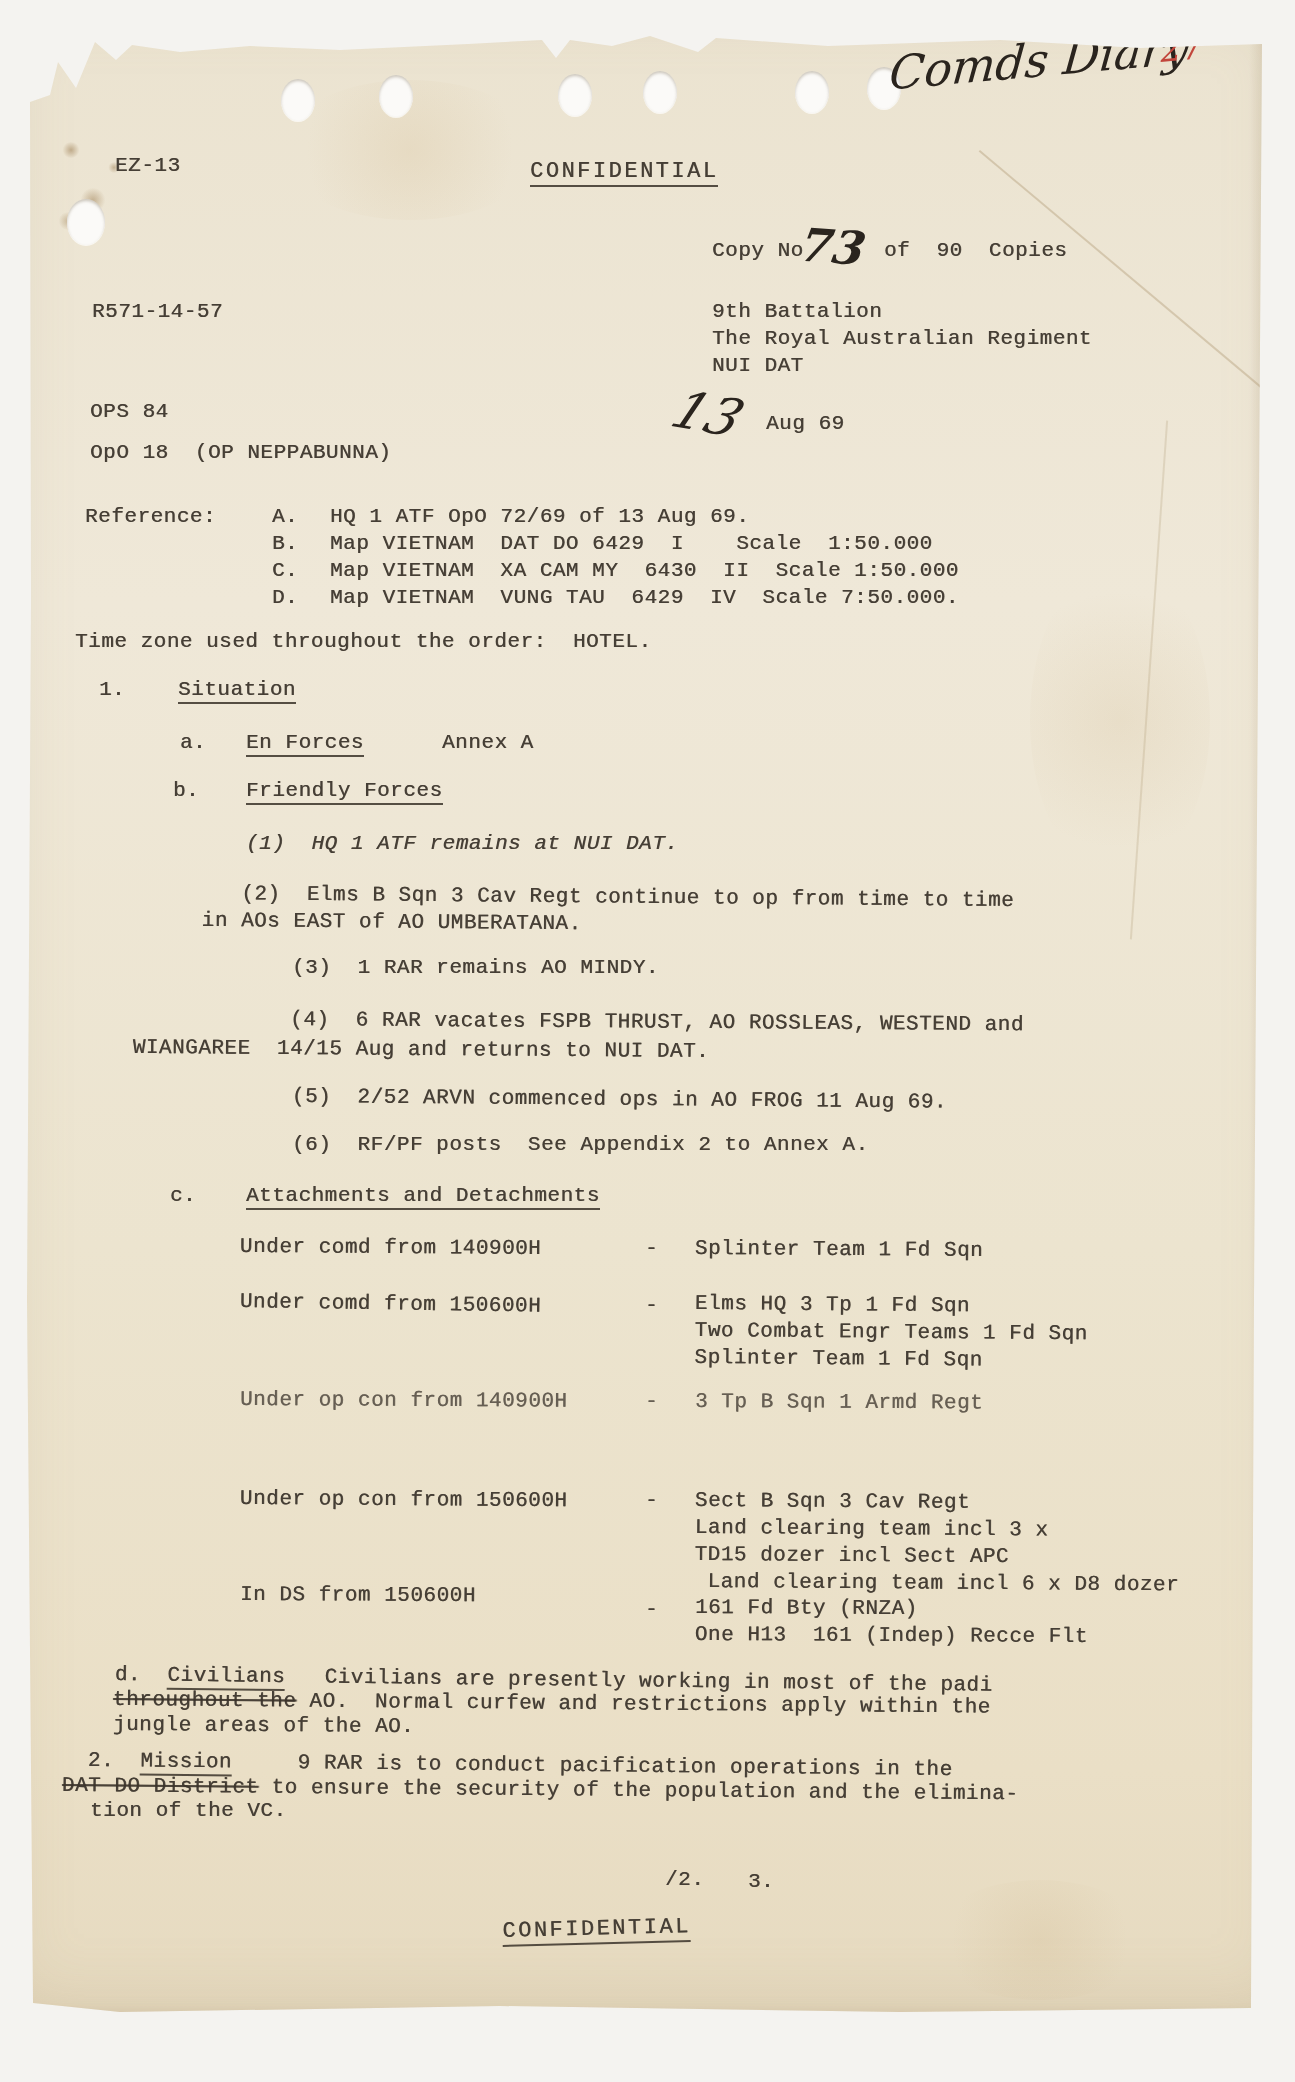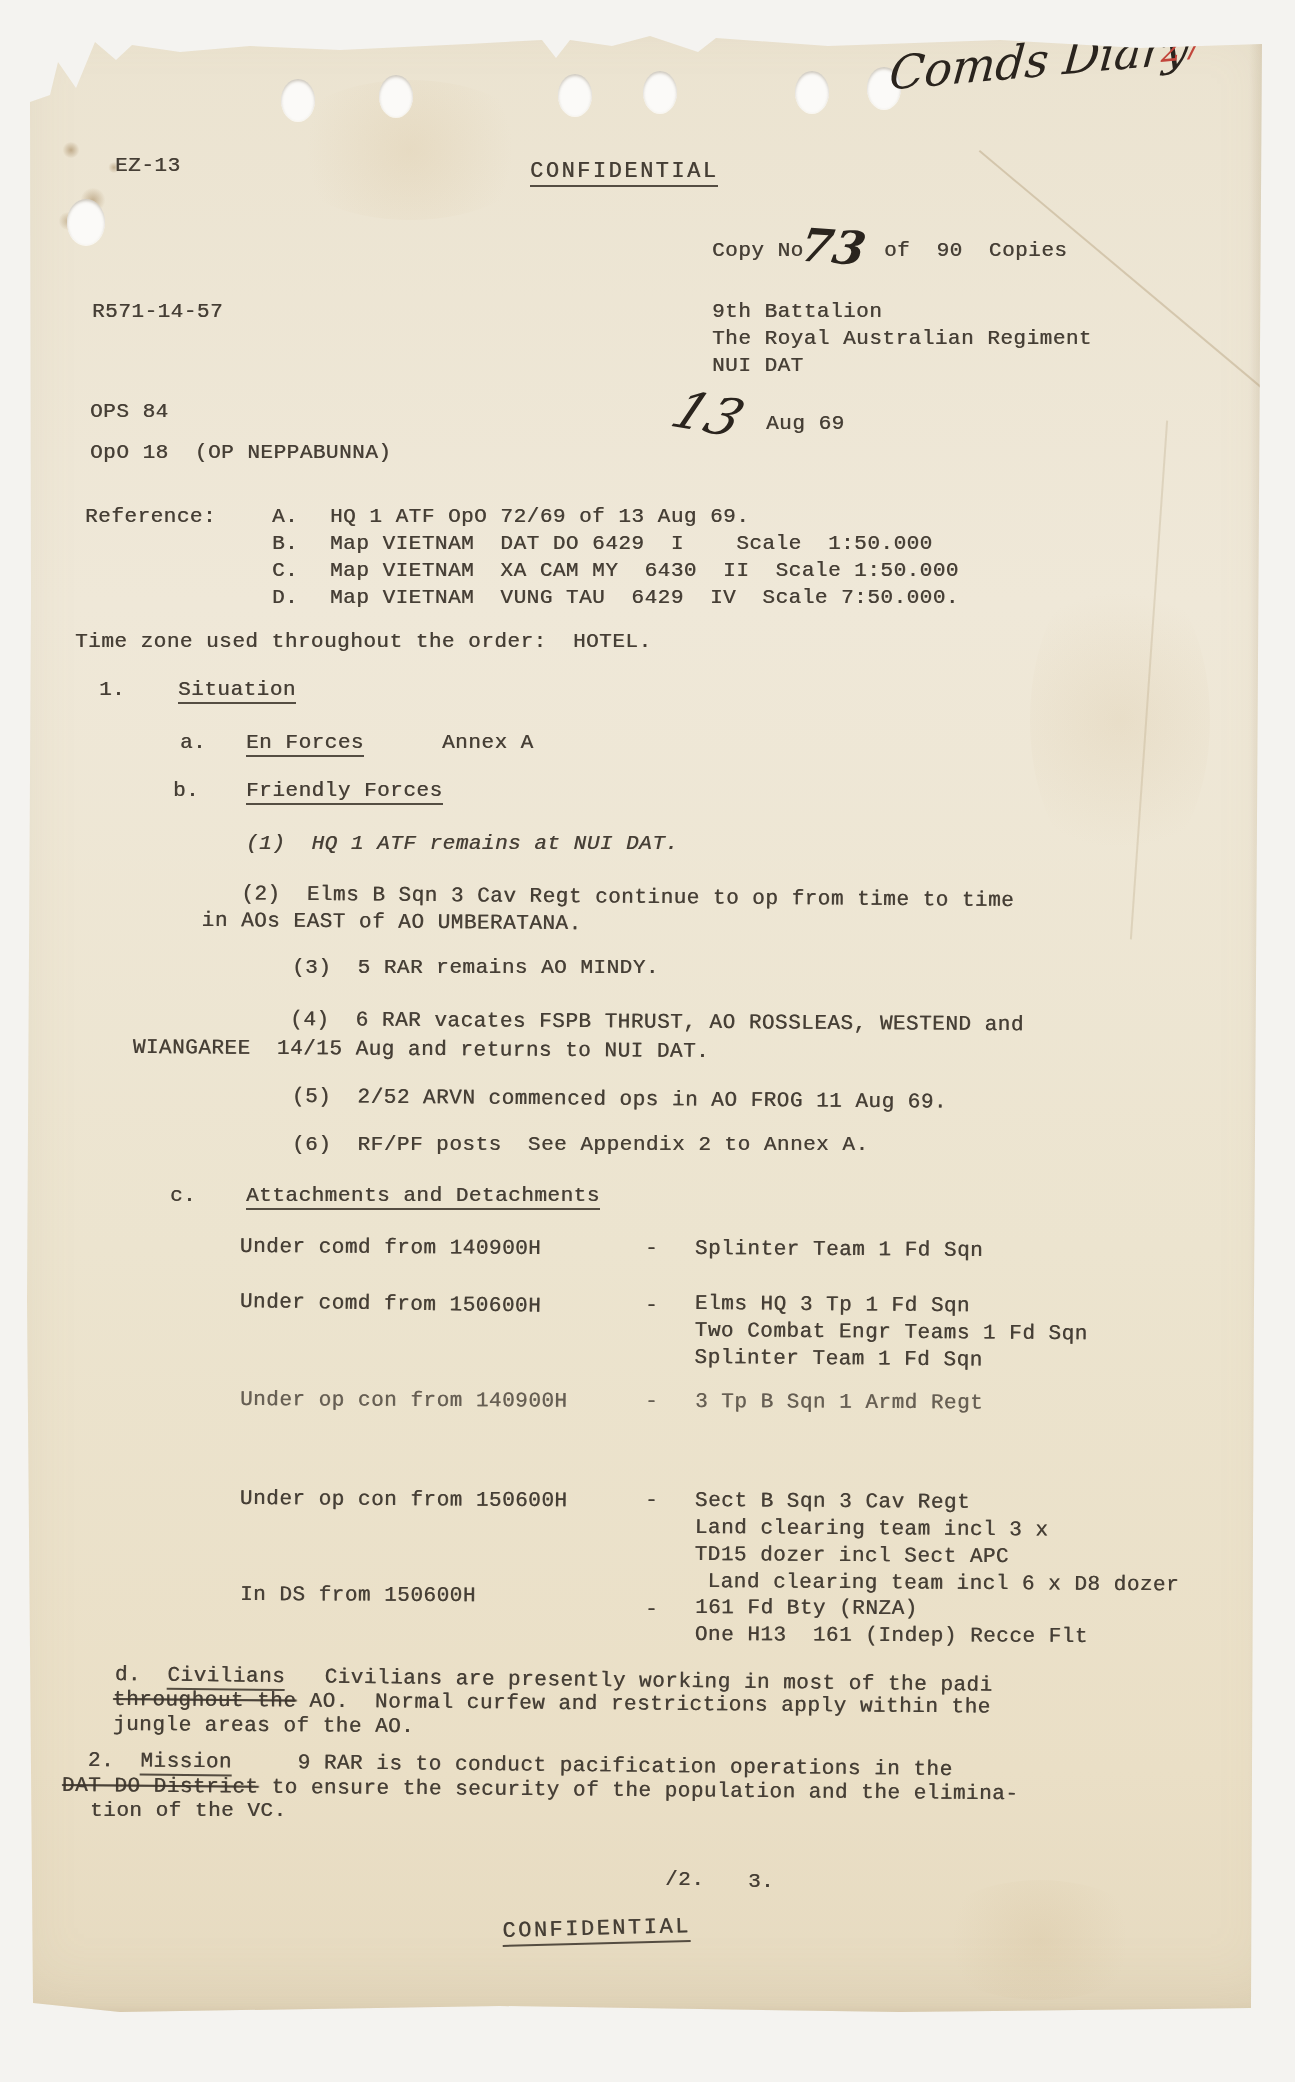--- a/index.html
+++ b/index.html
@@ -107,21 +107,21 @@
     <div class="t" style="left:180px;top:729px;">a.</div>
     <div class="t" style="left:246px;top:729px;"><span class="u">En Forces</span></div>
     <div class="t" style="left:442px;top:729px;">Annex A</div>
 
     <div class="t" style="left:173px;top:777px;">b.</div>
     <div class="t" style="left:246px;top:777px;"><span class="u">Friendly Forces</span></div>
 
     <div class="t" style="left:246px;top:830px;font-style:italic;">(1)  HQ 1 ATF remains at NUI DAT.</div>
     <div class="t" style="left:202px;top:880px;transform:rotate(.5deg);">   (2)  Elms B Sqn 3 Cav Regt continue to op from time to time
 in AOs EAST of AO UMBERATANA.</div>
-    <div class="t" style="left:292px;top:954px;">(3)  5 RAR remains AO MINDY.</div>
+    <div class="t" style="left:292px;top:954px;">(3)  1 RAR remains AO MINDY.</div>
     <div class="t lh29" style="left:133px;top:1004px;transform:rotate(.4deg);">            (4)  6 RAR vacates FSPB THRUST, AO ROSSLEAS, WESTEND and
 WIANGAREE  14/15 Aug and returns to NUI DAT.</div>
     <div class="t" style="left:292px;top:1083px;transform:rotate(.5deg);">(5)  2/52 ARVN commenced ops in AO FROG 11 Aug 69.</div>
     <div class="t" style="left:292px;top:1131px;">(6)  RF/PF posts  See Appendix 2 to Annex A.</div>
 
     <div class="t" style="left:170px;top:1182px;">c.</div>
     <div class="t" style="left:246px;top:1182px;"><span class="u">Attachments and Detachments</span></div>
 
     <div class="t" style="left:240px;top:1233px;transform:rotate(.4deg);">Under comd from 140900H</div>
     <div class="t" style="left:645px;top:1235px;">-</div>

